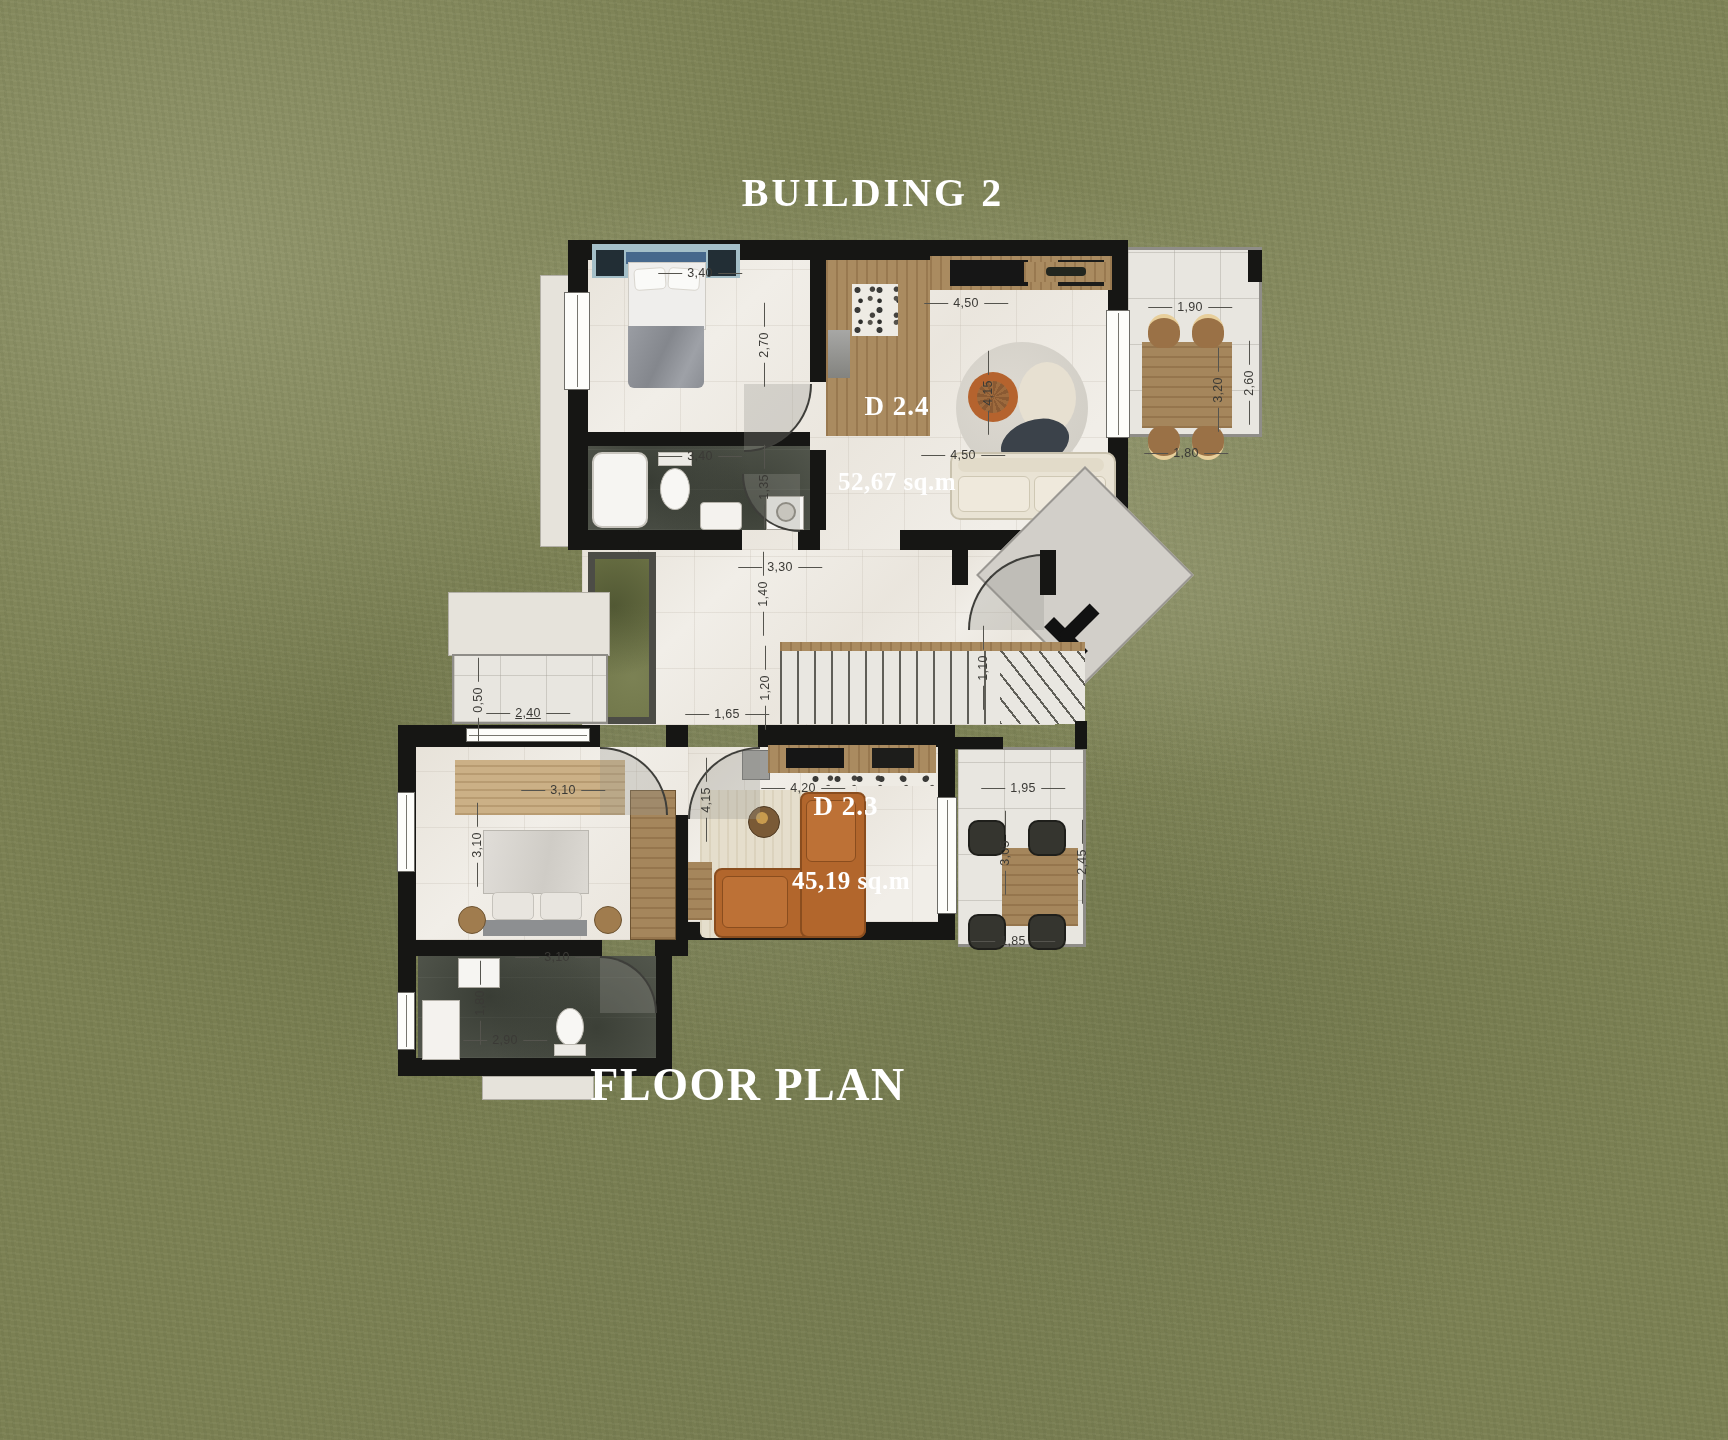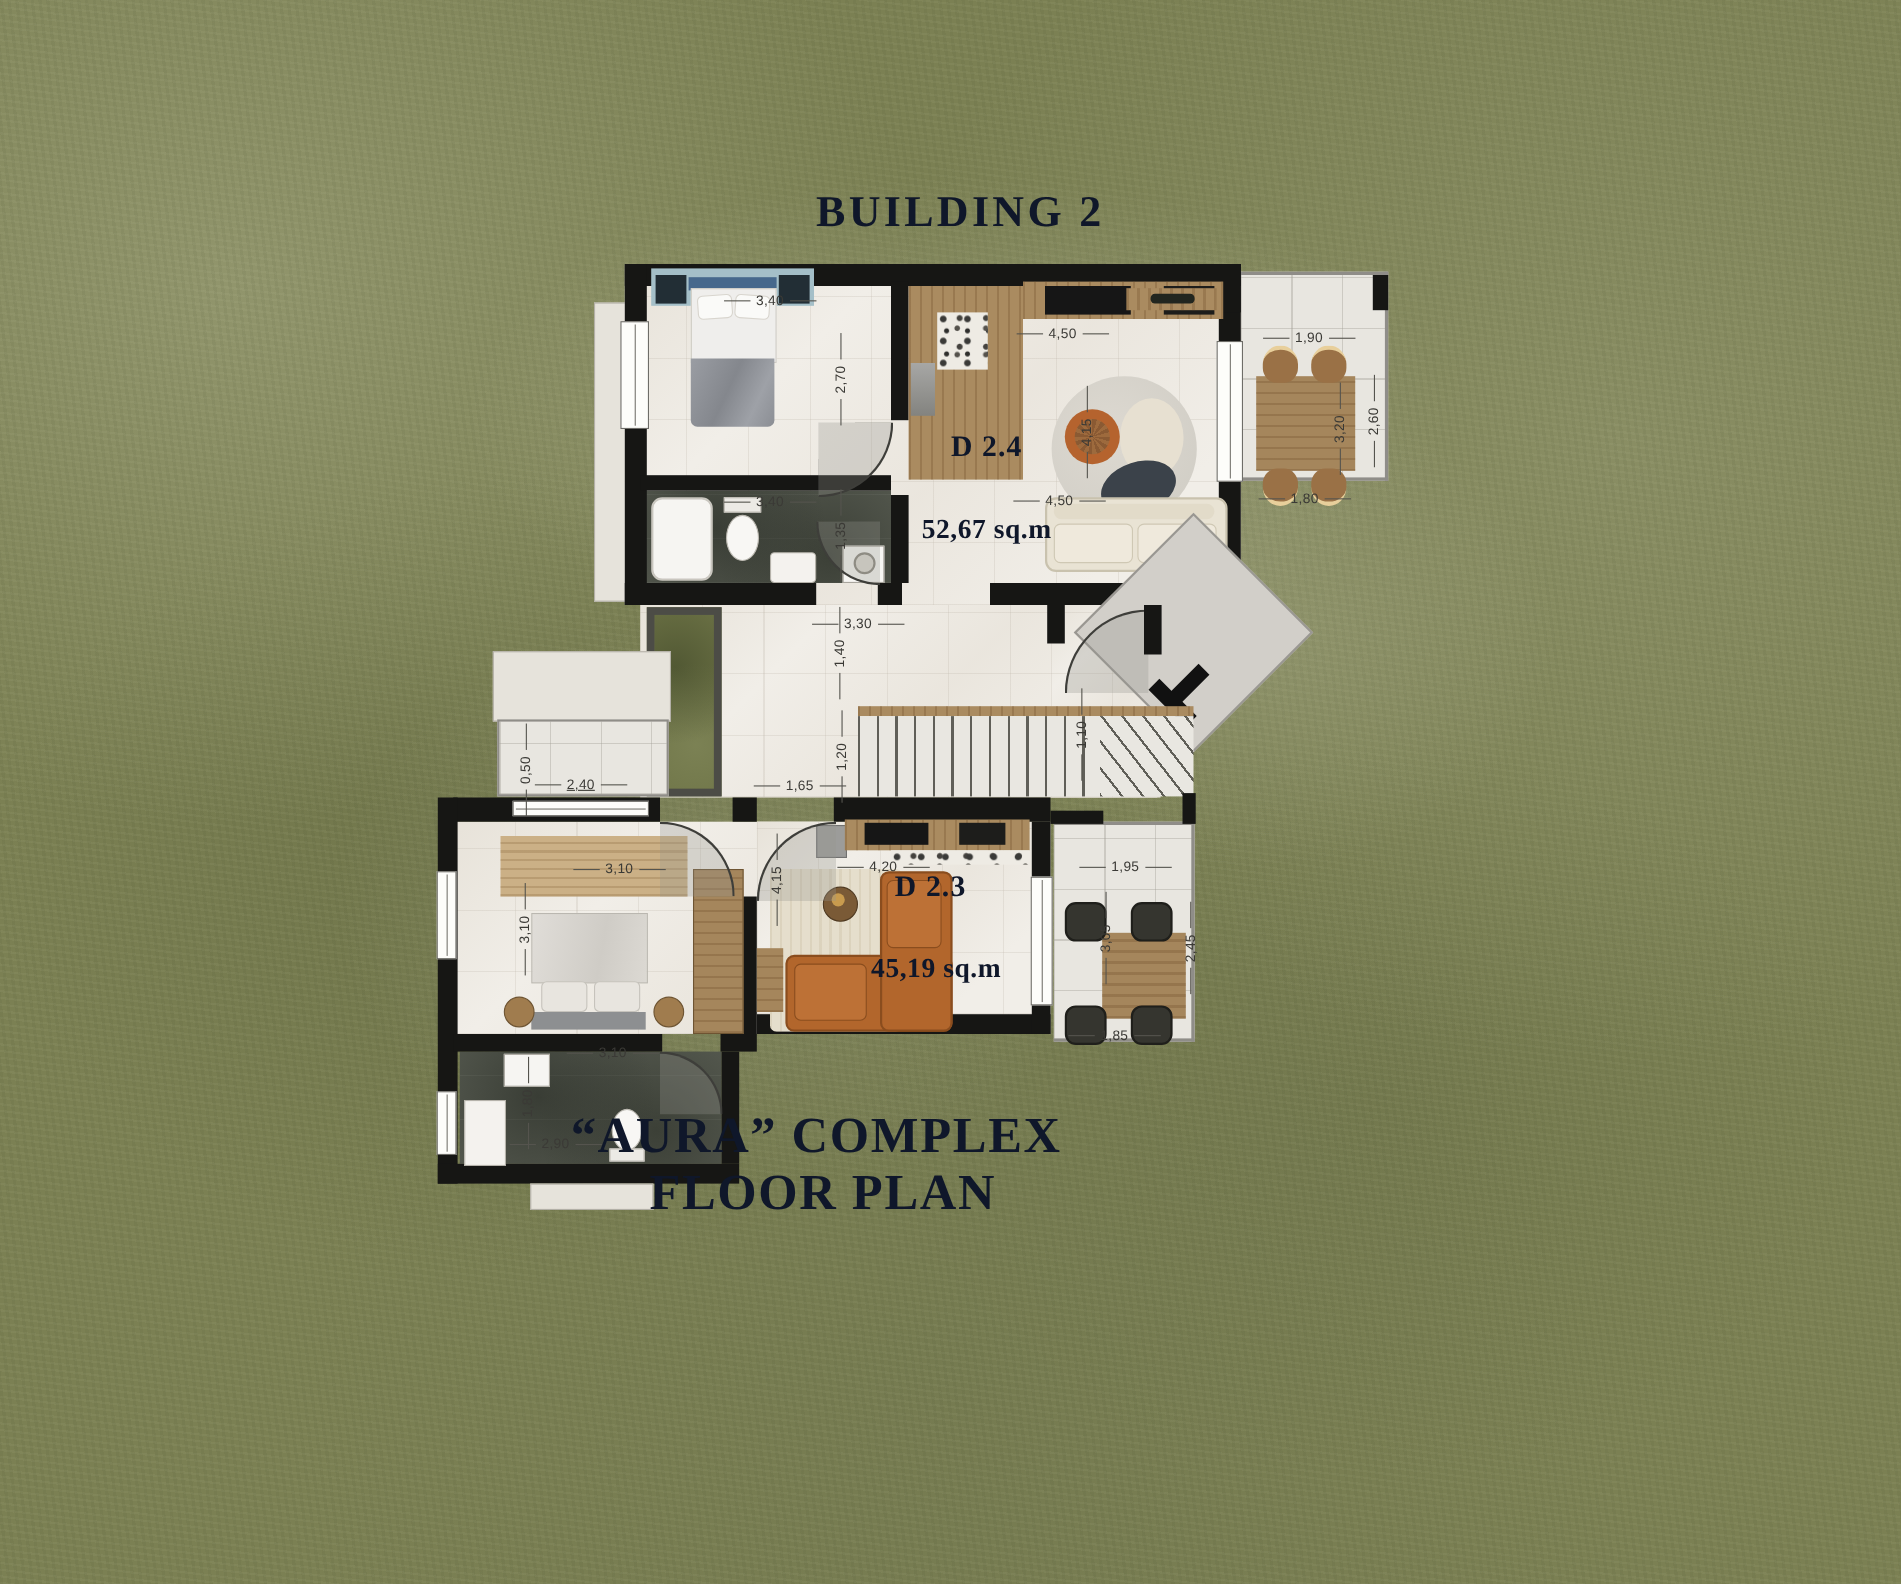--- a/index.html
+++ b/index.html
@@ -57,21 +57,21 @@
   .arc.tr{border-top:2px solid #3e3e3a;border-right:2px solid #3e3e3a;border-top-right-radius:100% 100%;}
   .arc.bl{border-bottom:2px solid #3e3e3a;border-left:2px solid #3e3e3a;border-bottom-left-radius:100% 100%;}
   .arc.br{border-bottom:2px solid #3e3e3a;border-right:2px solid #3e3e3a;border-bottom-right-radius:100% 100%;}
   .window{background:#fdfdfa;border:1px solid #6e6d68;}
   .window::before{content:"";position:absolute;top:2px;bottom:2px;left:50%;width:1px;background:#77766f;}
   .window.h::before{top:50%;left:2px;right:2px;bottom:auto;width:auto;height:1px;}
   .dim{position:absolute;transform:translate(-50%,-50%);display:flex;align-items:center;gap:5px;
        font-size:12.5px;color:#3b3a36;white-space:nowrap;letter-spacing:.3px;}
   .dim::before,.dim::after{content:"";width:24px;height:1px;background:#55544e;}
   .dim.v{transform:translate(-50%,-50%) rotate(-90deg);}
-  .serif{font-family:"Liberation Serif",serif;font-weight:700;color:#0f172a;}
+  .serif{font-family:"Liberation Serif",serif;font-weight:700;color:#ffffff;}
   .aptname{font-size:27px;letter-spacing:1px;}
   .aptarea{font-size:25px;letter-spacing:.5px;margin-top:48px;}
   .title-top{font-size:40px;letter-spacing:3px;}
   .title-bottom{font-size:46px;letter-spacing:1.5px;}
   .center{transform:translate(-50%,-50%);white-space:nowrap;}
   .chair-dark{background:#35352f;border:2px solid #1f1f1b;border-radius:10px;}
   .chair-wood{background:#9a7146;border-top:4px solid #e8cf9b;border-radius:50% 50% 40% 40%;}
   .round{border-radius:50%;}
 </style>
 </head>
@@ -236,21 +236,20 @@
   <div class="abs chair-dark" style="left:1028px;top:820px;width:34px;height:32px;"></div>
   <div class="abs chair-dark" style="left:968px;top:914px;width:34px;height:32px;"></div>
   <div class="abs chair-dark" style="left:1028px;top:914px;width:34px;height:32px;"></div>
 
   <div class="abs serif aptname center" style="left:897px;top:406px;">D 2.4</div>
   <div class="abs serif aptarea center" style="left:897px;top:434px;">52,67 sq.m</div>
   <div class="abs serif aptname center" style="left:846px;top:806px;">D 2.3</div>
   <div class="abs serif aptarea center" style="left:851px;top:833px;">45,19 sq.m</div>
 
   <div class="abs serif title-top center" style="left:873px;top:192px;">BUILDING 2</div>
-  <div class="abs serif title-bottom center" style="left:742px;top:1032px;">“AURA” COMPLEX</div>
   <div class="abs serif title-bottom center" style="left:748px;top:1084px;">FLOOR PLAN</div>
 
   <div class="abs" style="left:0;top:0;width:100%;height:100%;">
       <div class="dim" style="left: 700px; top: 273px;">3,40</div>
       <div class="dim v" style="left: 764px; top: 345px;">2,70</div>
       <div class="dim" style="left: 966px; top: 303px;">4,50</div>
       <div class="dim v" style="left: 988px; top: 393px;">4,15</div>
       <div class="dim" style="left: 700px; top: 456px;">3,40</div>
       <div class="dim v" style="left: 764px; top: 487px;">1,35</div>
       <div class="dim" style="left: 963px; top: 455px;">4,50</div>

